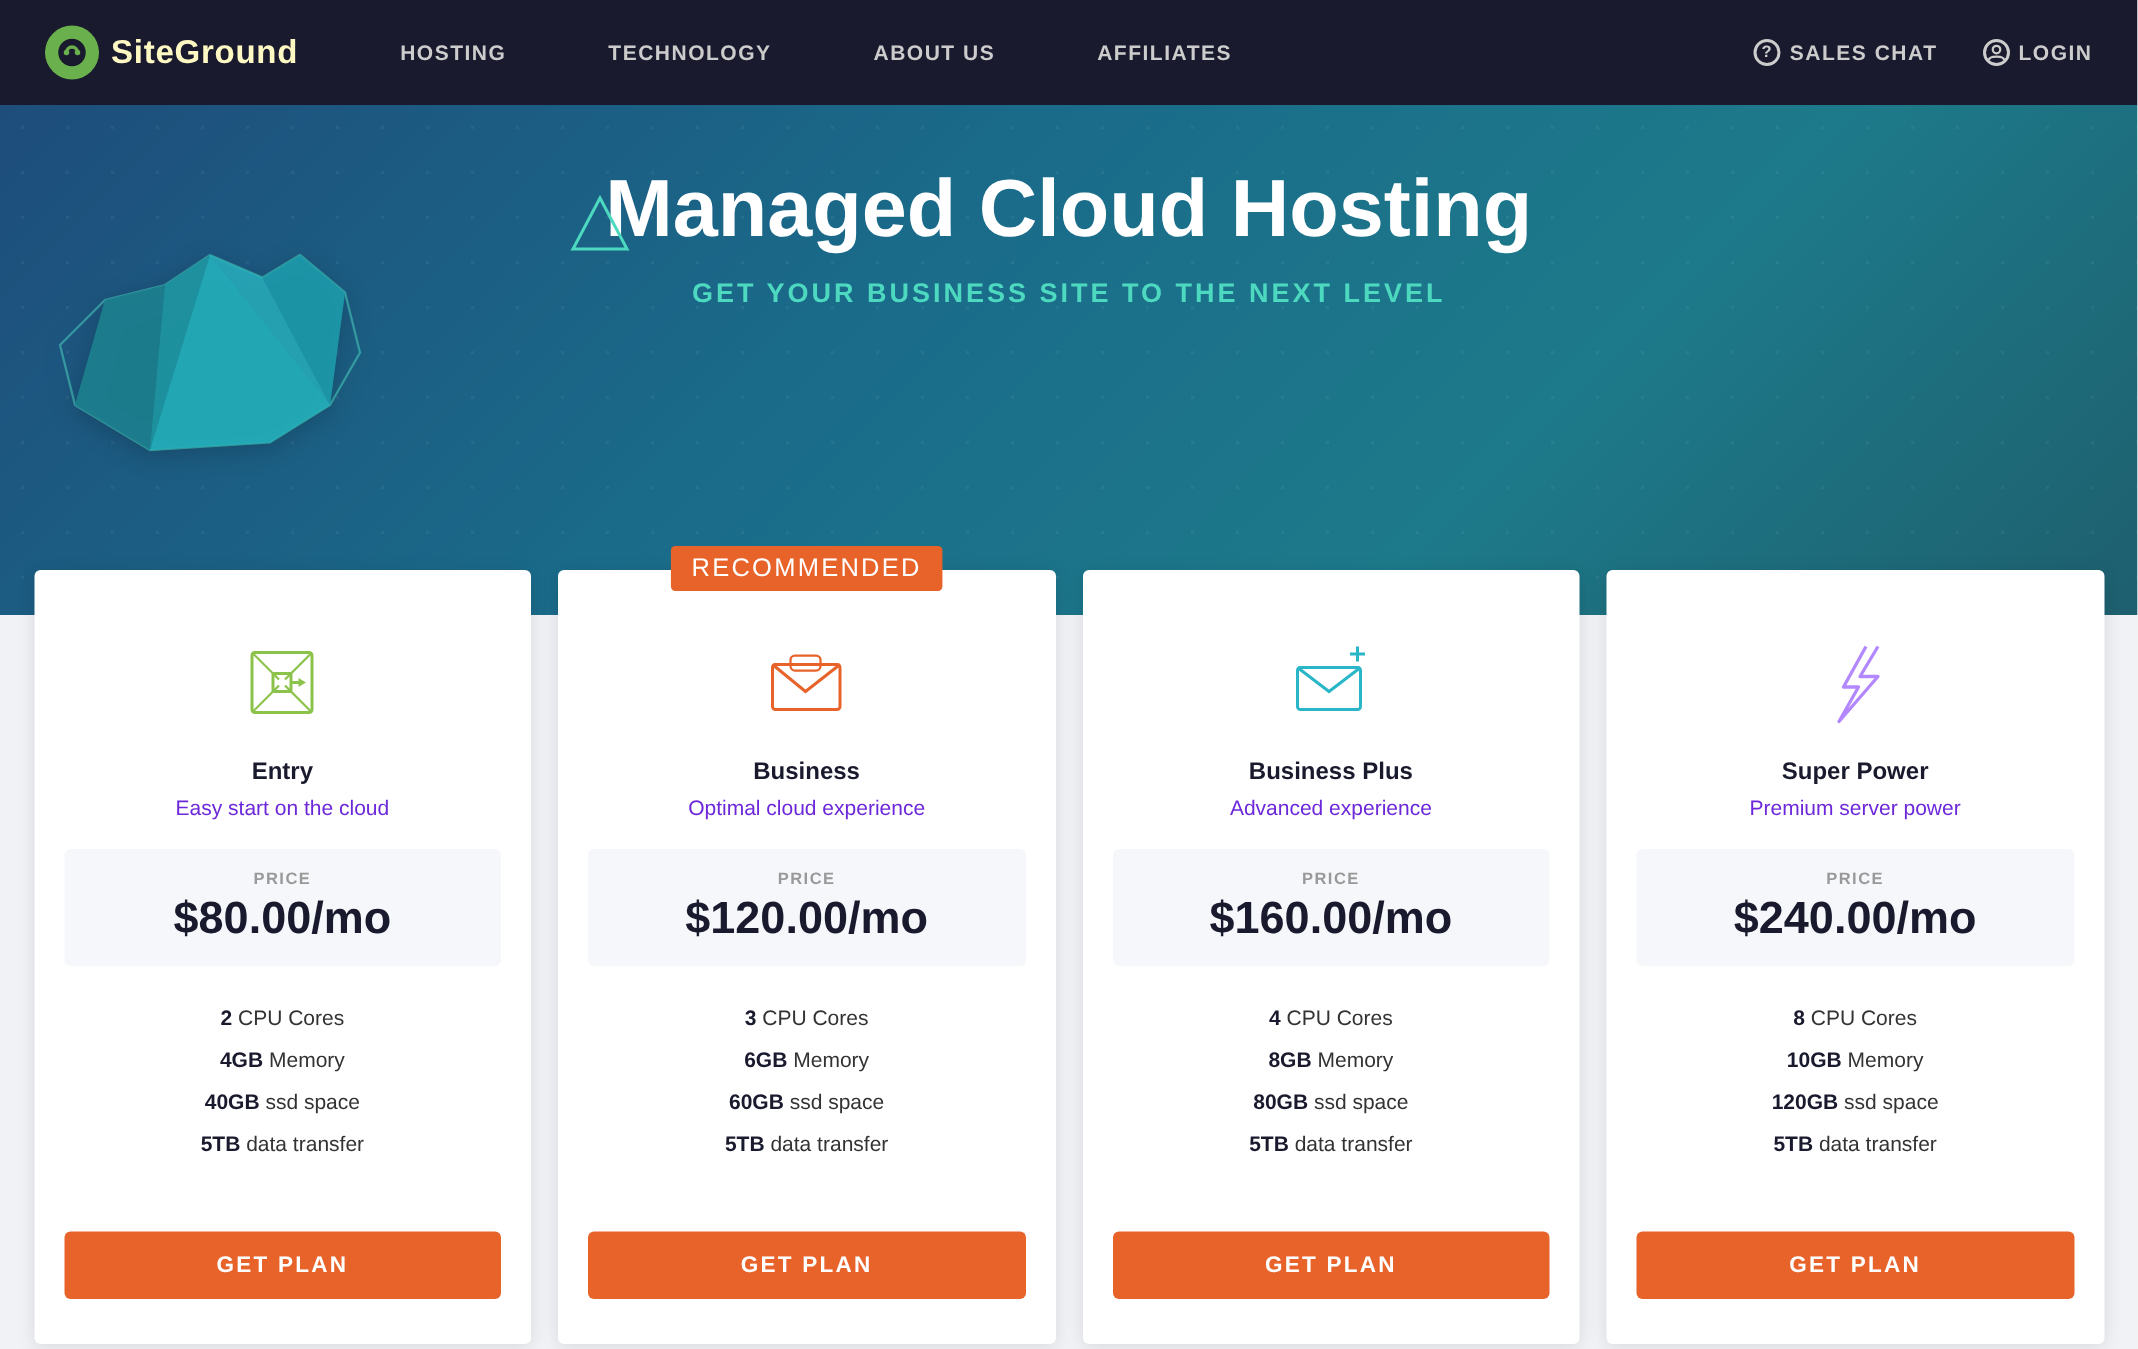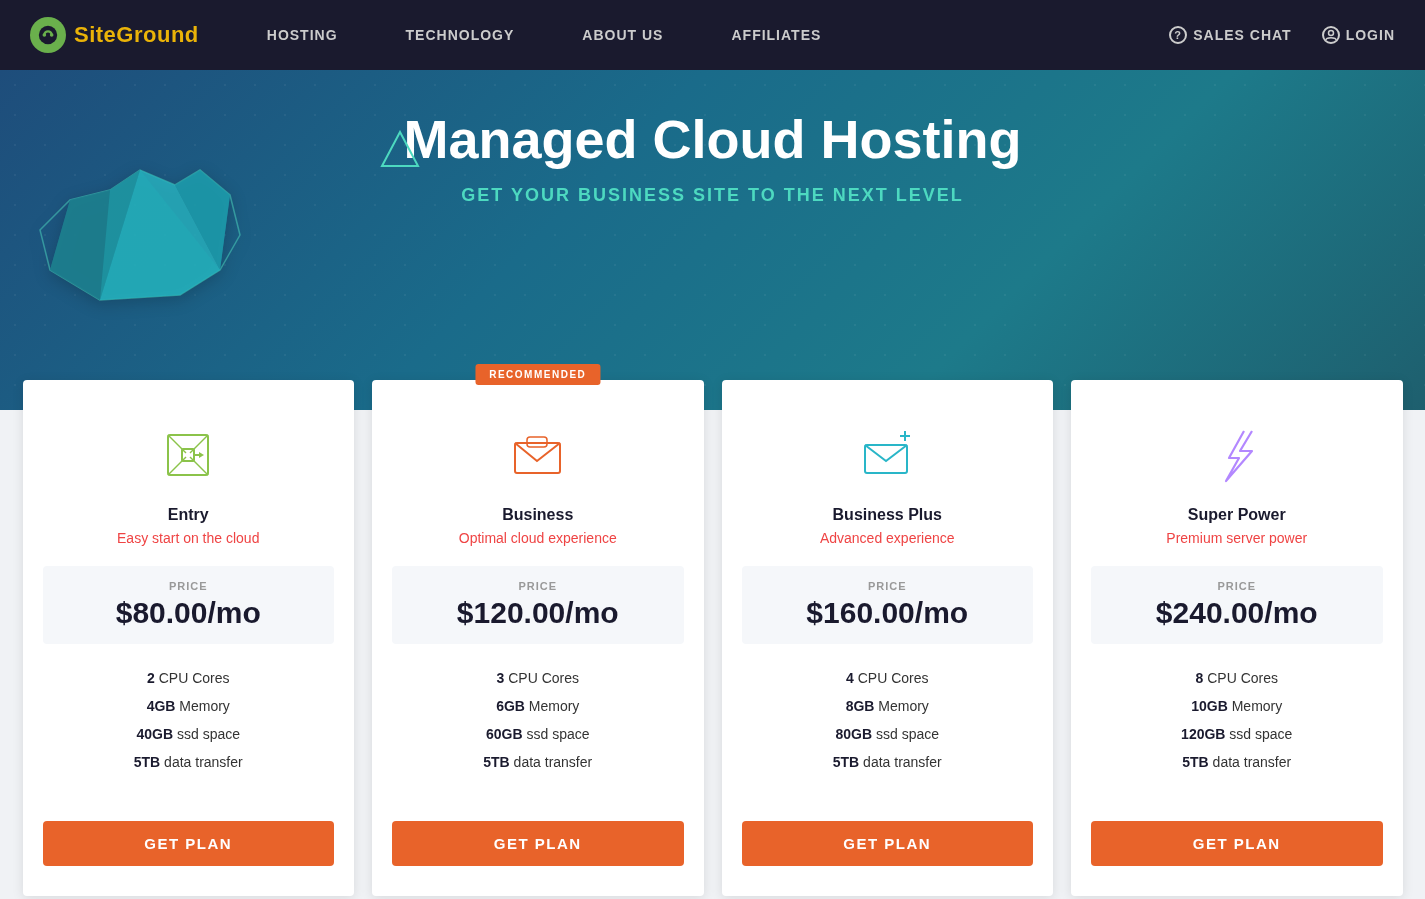--- a/index.html
+++ b/index.html
@@ -21,21 +21,21 @@
     .logo-icon {
       width: 36px; height: 36px;
       background: #6ab04c;
       border-radius: 50%;
       display: flex; align-items: center; justify-content: center;
       margin-right: 8px;
       flex-shrink: 0;
     }
     .logo-icon svg { width: 22px; height: 22px; }
     .logo-text {
-      color: #eab308;
+      color: #fef9c3;
       font-size: 22px;
       font-weight: 700;
       letter-spacing: 0.5px;
     }
     .nav-links {
       display: flex;
       gap: 40px;
       flex: 1;
     }
     .nav-link {
@@ -145,22 +145,22 @@
     .plan-card.recommended {
       border-top: none;
     }
     .recommended-badge {
       position: absolute;
       top: -16px;
       left: 50%;
       transform: translateX(-50%);
       background: #e8632a;
       color: white;
-      font-size: 10px;
-      font-weight: 700;
+      font-size: 17px;
+      font-weight: 400;
       letter-spacing: 1.5px;
       text-transform: uppercase;
       padding: 5px 14px;
       border-radius: 3px;
       white-space: nowrap;
     }
     .plan-icon {
       width: 70px;
       height: 70px;
       display: flex;
@@ -170,21 +170,21 @@
     }
     .plan-name {
       font-size: 16px;
       font-weight: 800;
       color: #1a1a2e;
       margin-bottom: 6px;
       text-align: center;
     }
     .plan-tagline {
       font-size: 14px;
-      color: #ef4444;
+      color: #6d28d9;
       margin-bottom: 20px;
       text-align: center;
     }
     .plan-price-box {
       background: #f5f7fa;
       border-radius: 4px;
       width: 100%;
       text-align: center;
       padding: 14px 10px;
       margin-bottom: 20px;

